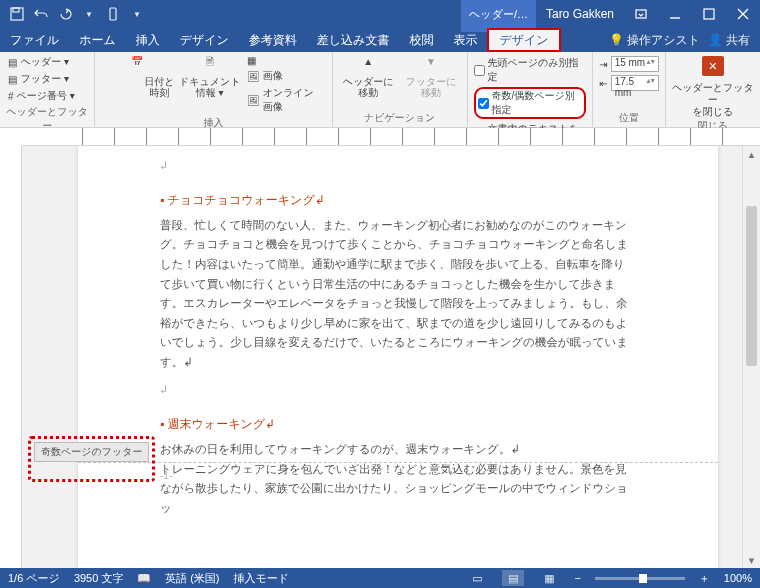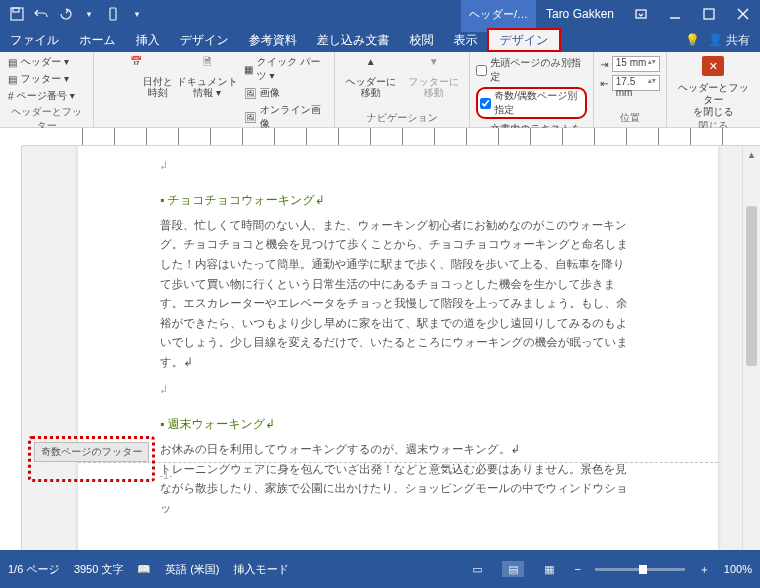--- a/index.html
+++ b/index.html
@@ -40,36 +40,36 @@
 
 
 .ruler-h { height: 18px; background: #fff; border-bottom: 1px solid #d4d4d4; position: relative; margin-left: 22px; }
 .ruler-h .ticks { position: absolute; left: 60px; right: 20px; top: 0; bottom: 0; background: repeating-linear-gradient(90deg, #888 0 1px, transparent 1px 32px); }
 .ruler-v { position: absolute; left: 0; top: 146px; bottom: 20px; width: 22px; background: #fff; border-right: 1px solid #d4d4d4; }
 
 
 .docwrap { position: absolute; left: 22px; right: 18px; top: 146px; bottom: 20px; background: #f1f1f1; overflow: hidden; }
 .page { position: absolute; left: 56px; top: 0; width: 640px; background: #fff; min-height: 520px; box-shadow: 0 0 4px rgba(0,0,0,.15); padding: 10px 82px 20px 82px; }
 .page p { font-size: 11.5px; color: #555; line-height: 1.7; }
-.page .h { color: #4d7c0f; font-size: 12px; margin: 14px 0 6px; }
+.page .h { color: #c2410c; font-size: 12px; margin: 14px 0 6px; }
 .page .mark { font-family: monospace; color: #aaa; }
 .dash { position: absolute; left: 0; right: 0; border-top: 1px dashed #bfbfbf; }
 
 
 .callout { position: absolute; left: 34px; top: 442px; z-index: 5; }
 .callout .box { background: #e8e8e8; border: 1px solid #bbb; padding: 2px 6px; font-size: 10px; color: #555; }
 .callout .dots { position: absolute; left: -6px; top: -6px; right: -6px; bottom: -20px; border: 3px dotted #d40000; border-radius: 4px; }
 
 
 .vscroll { position: absolute; right: 0; top: 146px; bottom: 20px; width: 18px; background: #f1f1f1; border-left: 1px solid #ddd; }
 .vscroll .thumb { position: absolute; left: 3px; right: 3px; top: 60px; height: 160px; background: #c9c9c9; border-radius: 2px; }
 .vscroll .arr { position: absolute; left: 0; right: 0; height: 16px; display: flex; align-items: center; justify-content: center; color: #777; }
 
 
-.status { position: absolute; left: 0; right: 0; bottom: 0; height: 38px; background: #2b579a; color: #fff; display: flex; align-items: center; font-size: 11px; padding: 0 8px; gap: 14px; }
+.status { position: absolute; left: 0; right: 0; bottom: 0; height: 20px; background: #2b579a; color: #fff; display: flex; align-items: center; font-size: 11px; padding: 0 8px; gap: 14px; }
 .status .spacer { flex: 1; }
 .status .viewbtn { width: 22px; height: 16px; display: flex; align-items: center; justify-content: center; opacity: .85; }
 .status .viewbtn.active { background: rgba(255,255,255,.25); }
 .status .slider { width: 90px; height: 3px; background: rgba(255,255,255,.4); position: relative; }
 .status .slider .kn { position: absolute; left: 44px; top: -3px; width: 8px; height: 9px; background: #fff; }
 
 svg { display: block; }
 </style>
 </head>
 <body>
@@ -133,20 +133,21 @@
   <div class="tab">挿入</div>
   <div class="tab">デザイン</div>
   <div class="tab">参考資料</div>
   <div class="tab">差し込み文書</div>
   <div class="tab">校閲</div>
   <div class="tab">表示</div>
   <div class="tab active-wrap">デザイン</div>
   <div class="rightarea">
     <div class="itm">
         <span>💡</span>
+        <span>操作アシスト</span>
       </div>
     <div class="itm">
         <span>👤</span>
         <span>共有</span>
       </div>
   </div>
 </div>
 
 <div class="ribbon">
   <div class="group">
@@ -177,21 +178,20 @@
 時刻</span>
         </div>
       <div class="vbtn">
           <span class="ico">🗎</span>
           <span style="white-space:pre;">ドキュメント
 情報 ▾</span>
         </div>
       <div class="stack">
         <div class="smbtn">
             <span>▦</span>
-            <span>クイック パーツ ▾</span>
           </div>
         <div class="smbtn">
             <span>🖼</span>
             <span>画像</span>
           </div>
         <div class="smbtn">
             <span>🖼</span>
             <span>オンライン画像</span>
           </div>
       </div>

